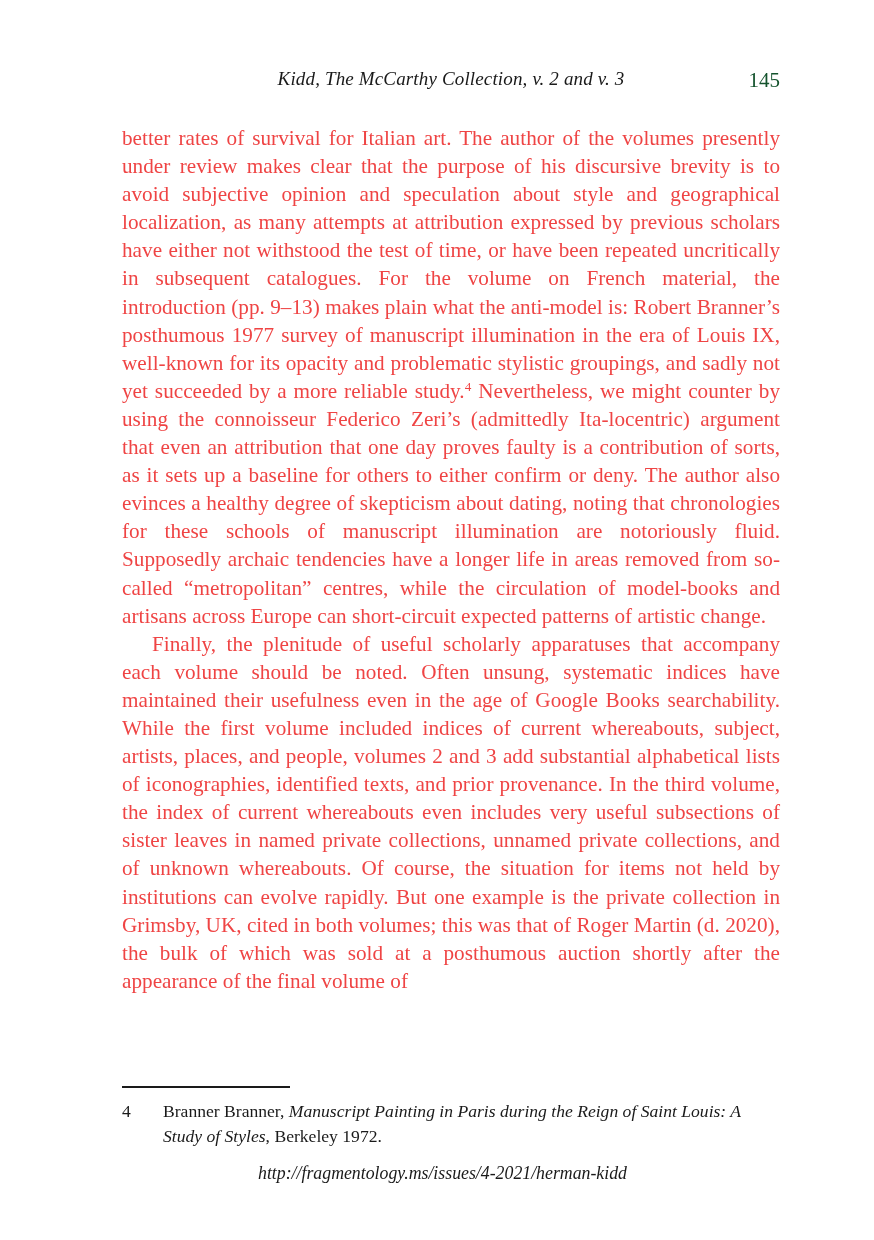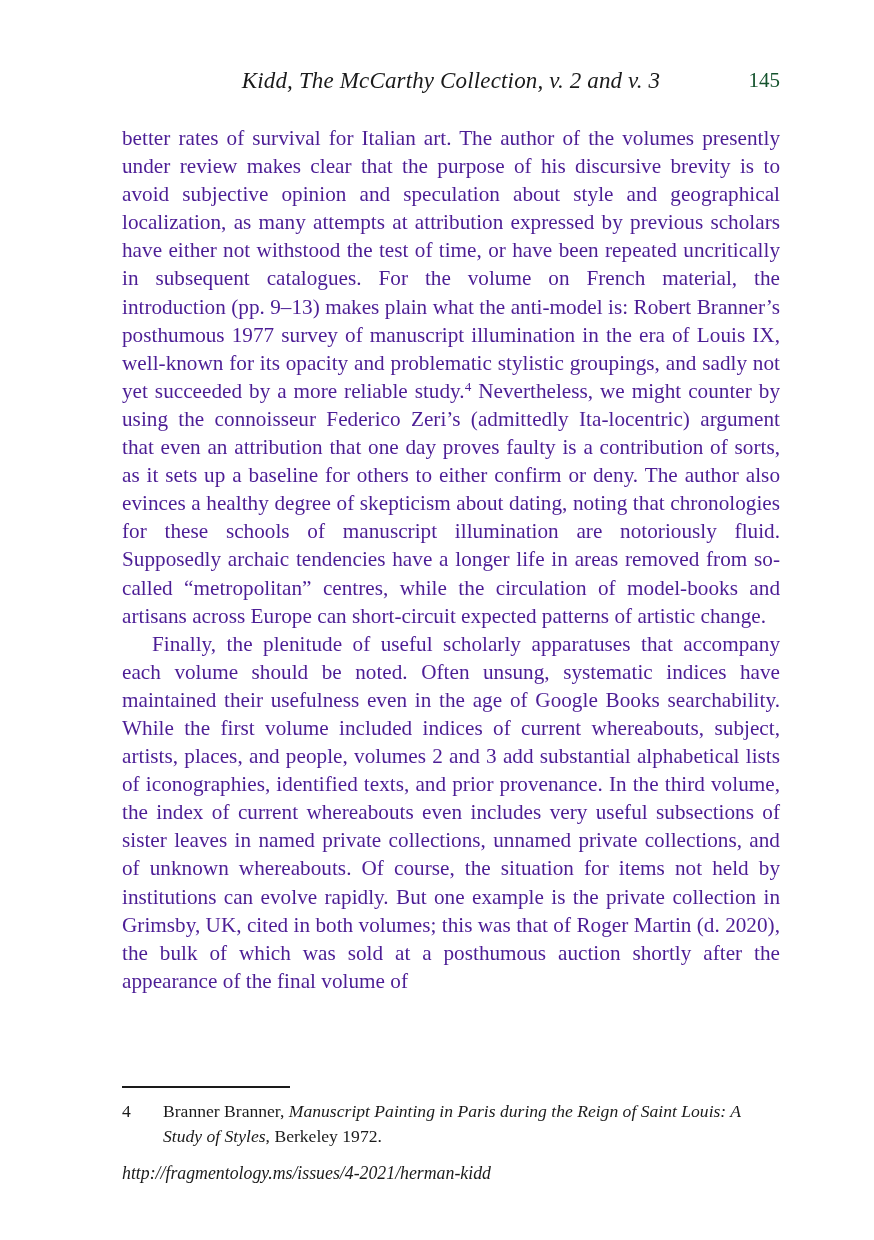--- a/index.html
+++ b/index.html
@@ -26,21 +26,21 @@
     left: 122px;
     right: 94px;
     top: 68px;
     height: 30px;
     display: flex;
     align-items: baseline;
     justify-content: center;
   }
   .running-head-title {
     font-style: italic;
-    font-size: 23px;
+    font-size: 19px;
     letter-spacing: 0.15px;
     color: #1a1a1a;
     white-space: nowrap;
   }
   .running-head-folio {
     position: absolute;
     right: 0;
     top: 0;
     font-size: 21px;
     font-feature-settings: "onum" 1, "lnum" 0;
@@ -55,21 +55,21 @@
     top: 124px;
     width: 658px;
   }
   .para {
     margin: 0;
     font-size: 21.2px;
     line-height: 28.1px;
     text-align: justify;
     text-justify: inter-word;
     hyphens: manual;
-    color: #4c1d95;
+    color: #ef4444;
     letter-spacing: 0.02px;
   }
   .para.indented {
     text-indent: 30px;
   }
   sup.fn-ref {
     font-size: 0.62em;
     vertical-align: 0.52em;
     line-height: 0;
     font-variant-numeric: oldstyle-nums;
@@ -107,21 +107,21 @@
   .footnote em, .ital {
     font-style: italic;
   }
 
   
   .footer {
     position: absolute;
     left: 122px;
     right: 111px;
     top: 1163px;
-    text-align: left;
+    text-align: center;
   }
   .footer-url {
     font-style: italic;
     font-size: 17.8px;
     color: #1a1a1a;
     font-variant-numeric: oldstyle-nums;
   }
 </style>
 </head>
 <body>

